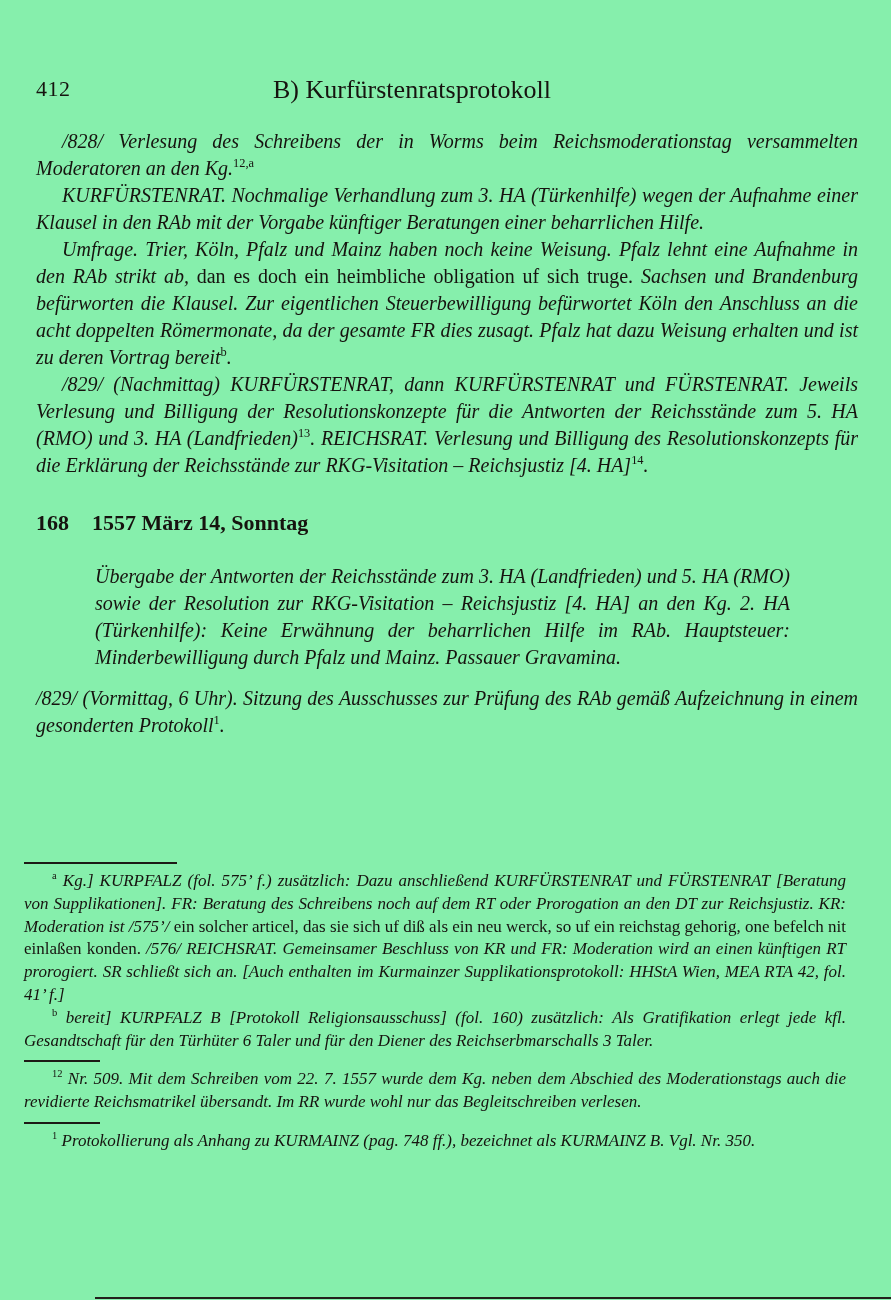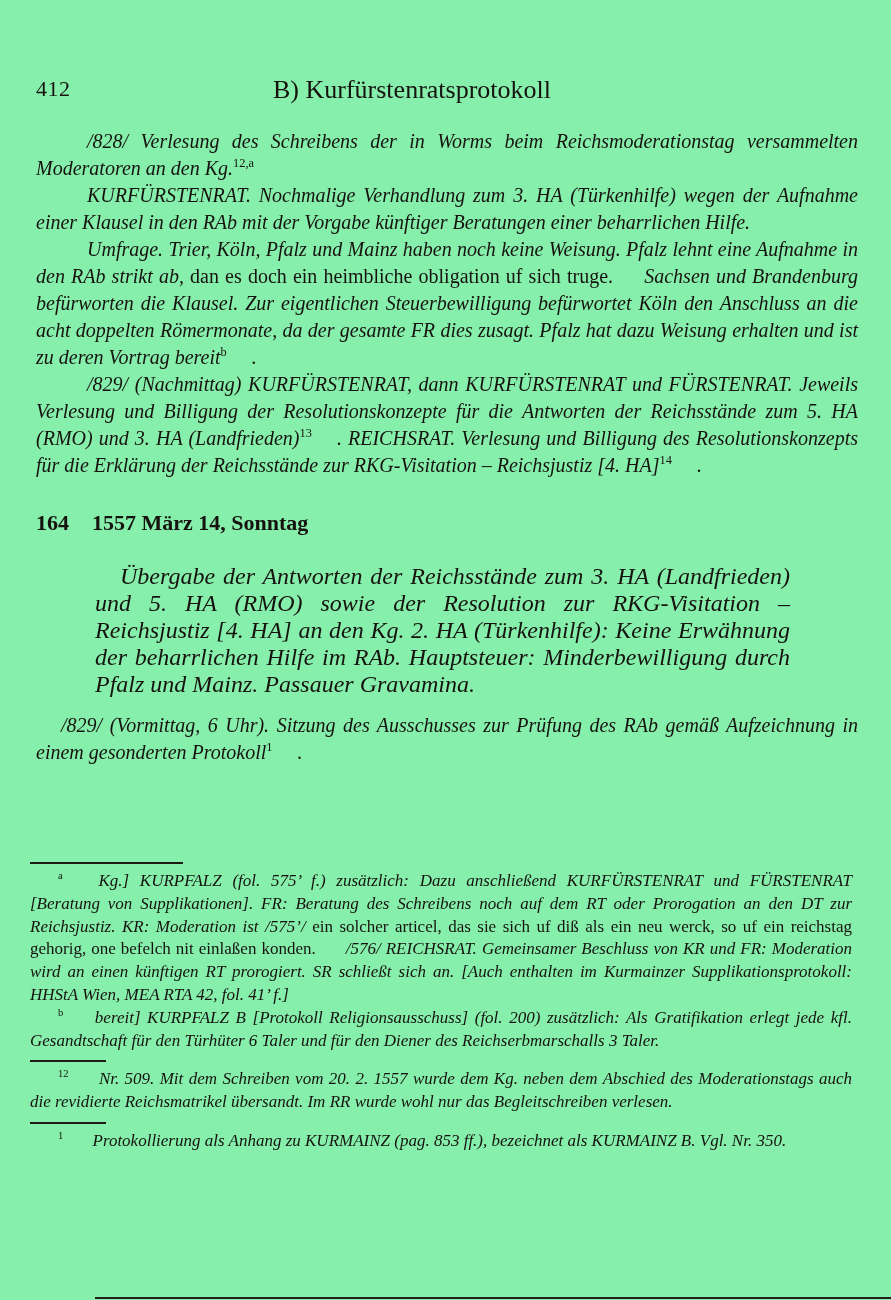--- a/index.html
+++ b/index.html
@@ -12,34 +12,34 @@
   .content { position:absolute; left:36px; top:76px; width:822px; }
 
   
   .running-header { position:relative; height:26px; line-height:26px; margin-bottom:26px; font-size:22px; }
   .page-number { position:absolute; left:0; top:0; letter-spacing:0.5px; }
   .rh-title { position:absolute; left:376px; top:1px; transform:translateX(-50%); font-size:26px; white-space:nowrap; }
 
   
   .bp { margin:0; font-size:20px; line-height:27px; text-align:justify; }
   .bp.indent { text-indent:26px; }
-  .seg-i { font-style:italic;margin-left:25px; }
+  .seg-i { font-style:italic; }
   .seg-r { font-style:normal; }
   .sup { font-size:0.62em; vertical-align:super; line-height:0; font-style:normal; }
 
   
   .section-heading { display:flex; margin:30px 0 0 0; font-size:22px; font-weight:bold; line-height:28px; }
   .section-number { margin-right:23px; }
 
   
-  .summary { margin:26px 68px 0 59px; font-size:24px; line-height:27px; text-align:justify; }
+  .summary { margin:26px 68px 0 59px; font-size:20px; line-height:27px; text-align:justify; }
   .closing { margin-top:14px; }
 
   
-  .footnote-area { position:absolute; left:30px; top:862px; width:822px; }
+  .footnote-area { position:absolute; left:24px; top:862px; width:822px; }
   .fn-rule { border:0; border-top:2px solid #1d1a16; margin:0 0 6px 0; }
   .fn-rule.long { width:153px; }
   .fn-rule.short { width:76px; margin-top:8px; }
   .fn { margin:0; font-size:17px; line-height:22.8px; text-align:justify; text-indent:28px; }
 
   .bottom-edge { position:absolute; left:95px; right:0; bottom:1px; height:2px; background:#23201c; }
 </style>
 </head>
 <body>
 
@@ -50,35 +50,35 @@
       <span class="page-number">412</span>
       <span class="rh-title">B) Kurfürstenratsprotokoll</span>
     </div>
 
     <p class="bp indent"><span class="seg-i">/828/ Verlesung des Schreibens der in Worms beim Reichsmoderationstag versammelten Moderatoren an den Kg.</span><span class="sup">12,a</span></p>
     <p class="bp indent"><span class="seg-i">KURFÜRSTENRAT. Nochmalige Verhandlung zum 3. HA (Türkenhilfe) wegen der Aufnahme einer Klausel in den RAb mit der Vorgabe künftiger Beratungen einer beharrlichen Hilfe.</span></p>
     <p class="bp indent"><span class="seg-i">Umfrage. Trier, Köln, Pfalz und Mainz haben noch keine Weisung. Pfalz lehnt eine Aufnahme in den RAb strikt ab, </span><span class="seg-r">dan es doch ein heimbliche obligation uf sich truge. </span><span class="seg-i">Sachsen und Brandenburg befürworten die Klausel. Zur eigentlichen Steuerbewilligung befürwortet Köln den Anschluss an die acht doppelten Römermonate, da der gesamte FR dies zusagt. Pfalz hat dazu Weisung erhalten und ist zu deren Vortrag bereit</span><span class="sup">b</span><span class="seg-i">.</span></p>
     <p class="bp indent"><span class="seg-i">/829/ (Nachmittag) KURFÜRSTENRAT, dann KURFÜRSTENRAT und FÜRSTENRAT. Jeweils Verlesung und Billigung der Resolutionskonzepte für die Antworten der Reichsstände zum 5. HA (RMO) und 3. HA (Landfrieden)</span><span class="sup">13</span><span class="seg-i">. REICHSRAT. Verlesung und Billigung des Resolutionskonzepts für die Erklärung der Reichsstände zur RKG-Visitation – Reichsjustiz [4. HA]</span><span class="sup">14</span><span class="seg-i">.</span></p>
 
     <div class="section-heading">
-      <span class="section-number">164</span>
+      <span class="section-number">168</span>
       <span class="section-title">1557 März 14, Sonntag</span>
     </div>
 
     <p class="summary"><span class="seg-i">Übergabe der Antworten der Reichsstände zum 3. HA (Landfrieden) und 5. HA (RMO) sowie der Resolution zur RKG-Visitation – Reichsjustiz [4. HA] an den Kg. 2. HA (Türkenhilfe): Keine Erwähnung der beharrlichen Hilfe im RAb. Hauptsteuer: Minderbewilligung durch Pfalz und Mainz. Passauer Gravamina.</span></p>
 
     <p class="bp closing"><span class="seg-i">/829/ (Vormittag, 6 Uhr). Sitzung des Ausschusses zur Prüfung des RAb gemäß Aufzeichnung in einem gesonderten Protokoll</span><span class="sup">1</span><span class="seg-i">.</span></p>
   </div>
 
   <div class="footnote-area">
     <hr class="fn-rule long">
     <p class="fn"><span class="sup">a</span><span class="seg-i"> Kg.] KURPFALZ (fol. 575’ f.) zusätzlich: Dazu anschließend KURFÜRSTENRAT und FÜRSTENRAT [Beratung von Supplikationen]. FR: Beratung des Schreibens noch auf dem RT oder Prorogation an den DT zur Reichsjustiz. KR: Moderation ist /575’/ </span><span class="seg-r">ein solcher articel, das sie sich uf diß als ein neu werck, so uf ein reichstag gehorig, one befelch nit einlaßen konden. </span><span class="seg-i">/576/ REICHSRAT. Gemeinsamer Beschluss von KR und FR: Moderation wird an einen künftigen RT prorogiert. SR schließt sich an. [Auch enthalten im Kurmainzer Supplikationsprotokoll: HHStA Wien, MEA RTA 42, fol. 41’ f.]</span></p>
-    <p class="fn"><span class="sup">b</span><span class="seg-i"> bereit] KURPFALZ B [Protokoll Religionsausschuss] (fol. 200) zusätzlich: Als Gratifikation erlegt jede kfl. Gesandtschaft für den Türhüter 6 Taler und für den Diener des Reichserbmarschalls 3 Taler.</span></p>
+    <p class="fn"><span class="sup">b</span><span class="seg-i"> bereit] KURPFALZ B [Protokoll Religionsausschuss] (fol. 160) zusätzlich: Als Gratifikation erlegt jede kfl. Gesandtschaft für den Türhüter 6 Taler und für den Diener des Reichserbmarschalls 3 Taler.</span></p>
 
     <hr class="fn-rule short">
-    <p class="fn"><span class="sup">12</span><span class="seg-i"> Nr. 509. Mit dem Schreiben vom 20. 2. 1557 wurde dem Kg. neben dem Abschied des Moderationstags auch die revidierte Reichsmatrikel übersandt. Im RR wurde wohl nur das Begleitschreiben verlesen.</span></p>
+    <p class="fn"><span class="sup">12</span><span class="seg-i"> Nr. 509. Mit dem Schreiben vom 22. 7. 1557 wurde dem Kg. neben dem Abschied des Moderationstags auch die revidierte Reichsmatrikel übersandt. Im RR wurde wohl nur das Begleitschreiben verlesen.</span></p>
 
     <hr class="fn-rule short">
-    <p class="fn"><span class="sup">1</span><span class="seg-i"> Protokollierung als Anhang zu KURMAINZ (pag. 853 ff.), bezeichnet als KURMAINZ B. Vgl. Nr. 350.</span></p>
+    <p class="fn"><span class="sup">1</span><span class="seg-i"> Protokollierung als Anhang zu KURMAINZ (pag. 748 ff.), bezeichnet als KURMAINZ B. Vgl. Nr. 350.</span></p>
   </div>
 
   <div class="bottom-edge"></div>
 </div>
 
 </body></html>

